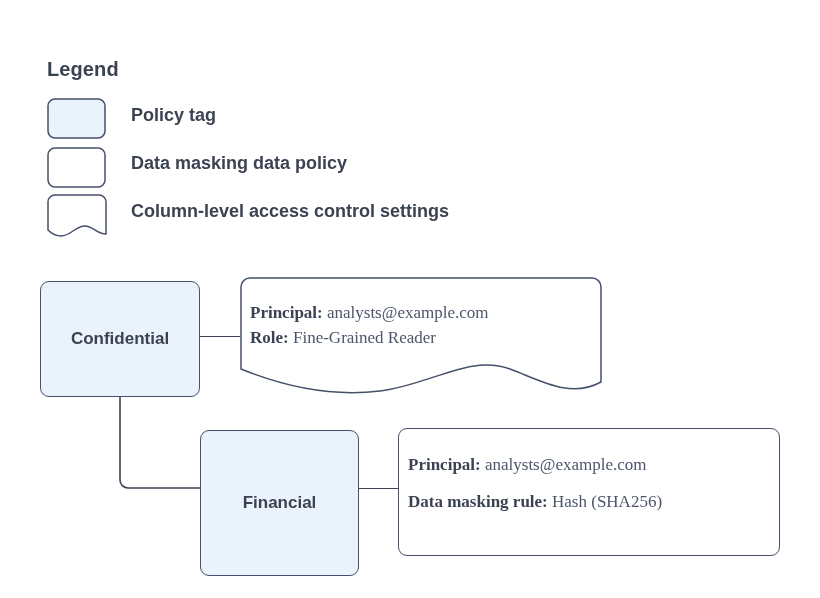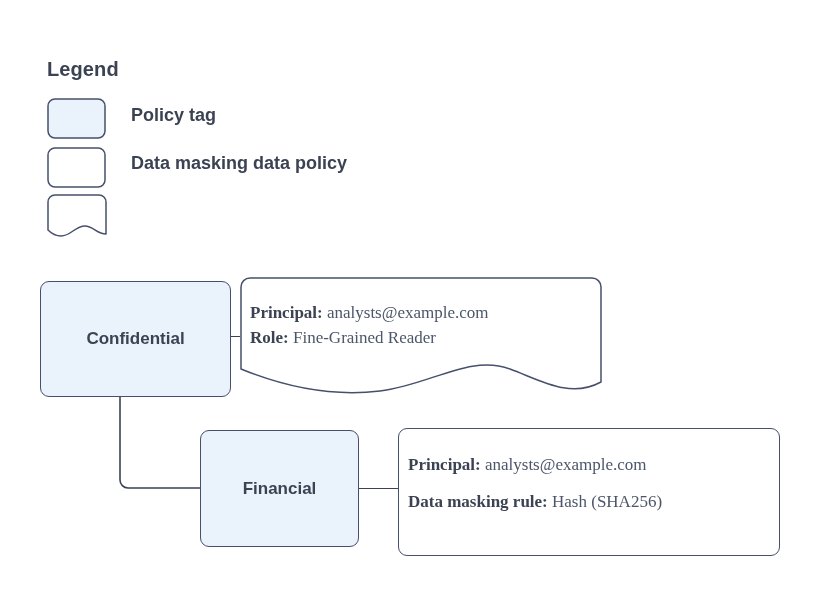--- a/index.html
+++ b/index.html
@@ -58,28 +58,28 @@
     display: flex;
     align-items: center;
     justify-content: center;
     font-size: 17px;
     font-weight: bold;
     color: #3b4252;
   }
   #node-confidential {
     left: 40px;
     top: 281px;
-    width: 191px;
+    width: 160px;
     height: 116px;
   }
   #node-financial {
     left: 200px;
     top: 430px;
     width: 159px;
-    height: 117px;
+    height: 146px;
   }
 
   
   .callout {
     position: absolute;
     box-sizing: border-box;
   }
   .callout-text {
     position: absolute;
     font-size: 17px;
@@ -141,20 +141,21 @@
     </svg>
   </div>
   <div class="legend-row-label" style="top:153px;">Data masking data policy</div>
 
   <div class="legend-swatch" style="top:194px;height:45px;">
     <svg width="62" height="48" viewBox="0 0 62 48" xmlns="http://www.w3.org/2000/svg">
       <path d="M1,8 A7,7 0 0 1 8,1 L52,1 A7,7 0 0 1 59,8 L59,40
                C50,40 46,32 38,32 C28,32 24,42 14,42 C8,42 4,39 1,36 Z" fill="#ffffff" stroke="#46506b" stroke-width="1.5" stroke-linejoin="round"></path>
     </svg>
   </div>
+  <div class="legend-row-label" style="top:201px;">Column-level access control settings</div>
 
   <div class="conn" style="left:200px;top:335.5px;width:40px;height:1.6px;"></div>
 
   <svg class="conn" style="left:112px;top:396px;width:96px;height:94px;background:none;" width="96" height="94" viewBox="0 0 96 94" xmlns="http://www.w3.org/2000/svg">
     <path d="M8,0 L8,84 A8,8 0 0 0 16,92 L96,92" fill="none" stroke="#3b4252" stroke-width="1.6"></path>
   </svg>
 
   <div class="conn" style="left:359px;top:487.5px;width:39px;height:1.6px;"></div>
 
   <div id="node-confidential" class="node">

